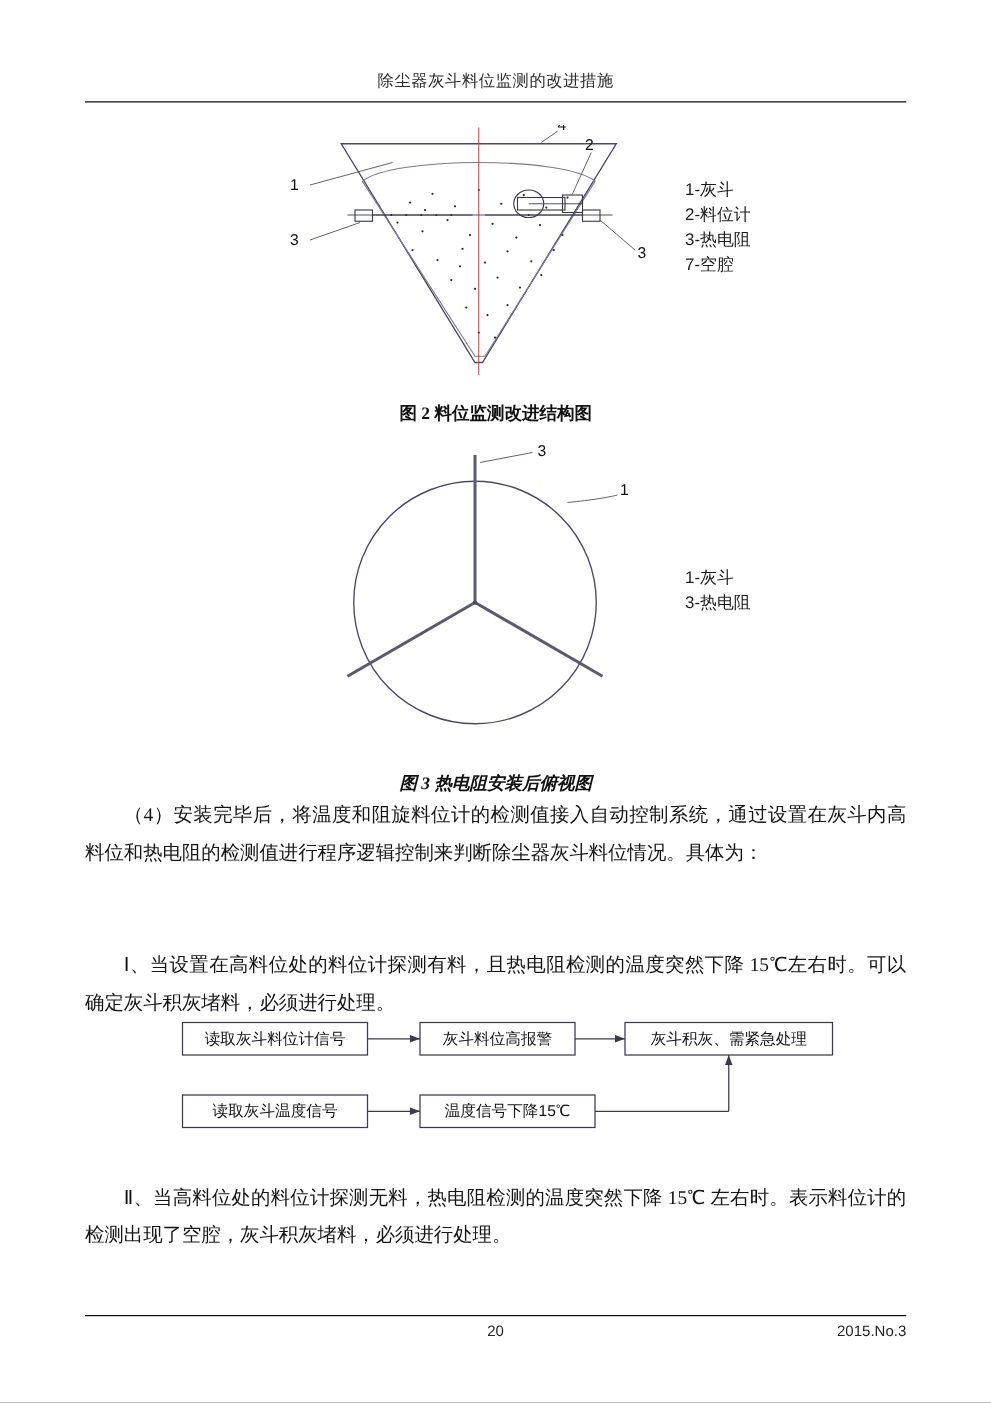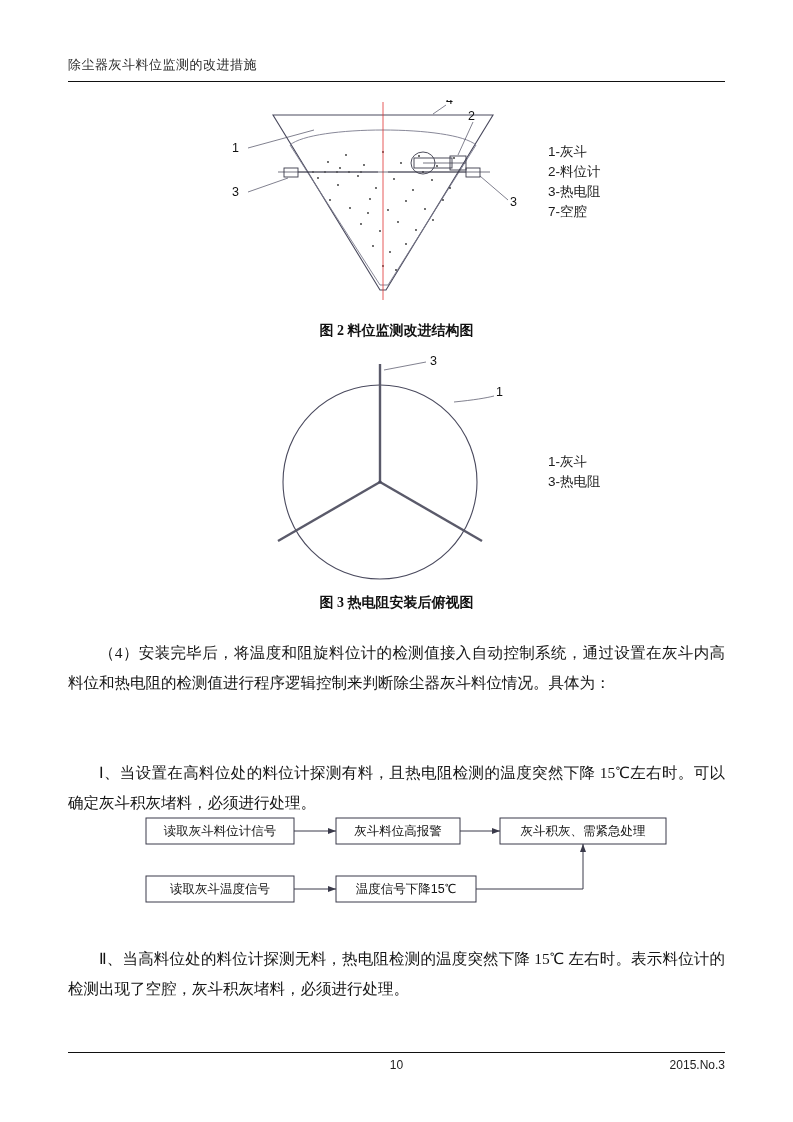--- a/index.html
+++ b/index.html
@@ -16,20 +16,21 @@
     font-family: "Liberation Serif", serif;
     color: #1a1a1a;
     overflow: hidden;
   }
   
   .header {
     position: absolute;
     left: 68px;
     top: 56px;
     width: 657px;
+    text-align: center;
     font-size: 13px;
     letter-spacing: 0.5px;
     color: #2b2b2b;
   }
   .header-rule {
     position: absolute;
     left: 68px;
     top: 81px;
     width: 657px;
     height: 0;
@@ -74,21 +75,21 @@
   .fig3-svg { position: absolute; left: 190px; top: 0; }
   .fig3-legend {
     position: absolute;
     left: 480px;
     top: 100px;
     font-size: 13.5px;
     line-height: 20px;
     font-family: "Liberation Sans", sans-serif;
     color: #1b1b1b;
   }
-  #cap3 { top: 594px; }
+  #cap3 { top: 618px; font-style: italic; }
   
   .para {
     position: absolute;
     left: 68px;
     width: 657px;
     font-size: 15.5px;
     line-height: 30px;
     text-align: justify;
     color: #141414;
   }
@@ -278,16 +279,16 @@
     <text class="flow-label" x="338" y="83" text-anchor="middle">温度信号下降15℃</text>
 
     <line x1="408" y1="79" x2="515" y2="79" stroke="#3a3a4a" stroke-width="1"></line>
     <line x1="515" y1="79" x2="515" y2="34" stroke="#3a3a4a" stroke-width="1"></line>
     <polygon points="515,34 512,42 518,42" fill="#3a3a4a"></polygon>
   </svg>
 
   <p class="para indent" id="p3">Ⅱ、当高料位处的料位计探测无料，热电阻检测的温度突然下降 15℃ 左右时。表示料位计的检测出现了空腔，灰斗积灰堵料，必须进行处理。</p>
 
   <div class="footer-rule"></div>
-  <div class="footer-pg">10</div>
+  <div class="footer-pg">20</div>
   <div class="footer-issue">2015.No.3</div>
 
 </div>
 
 </body></html>

